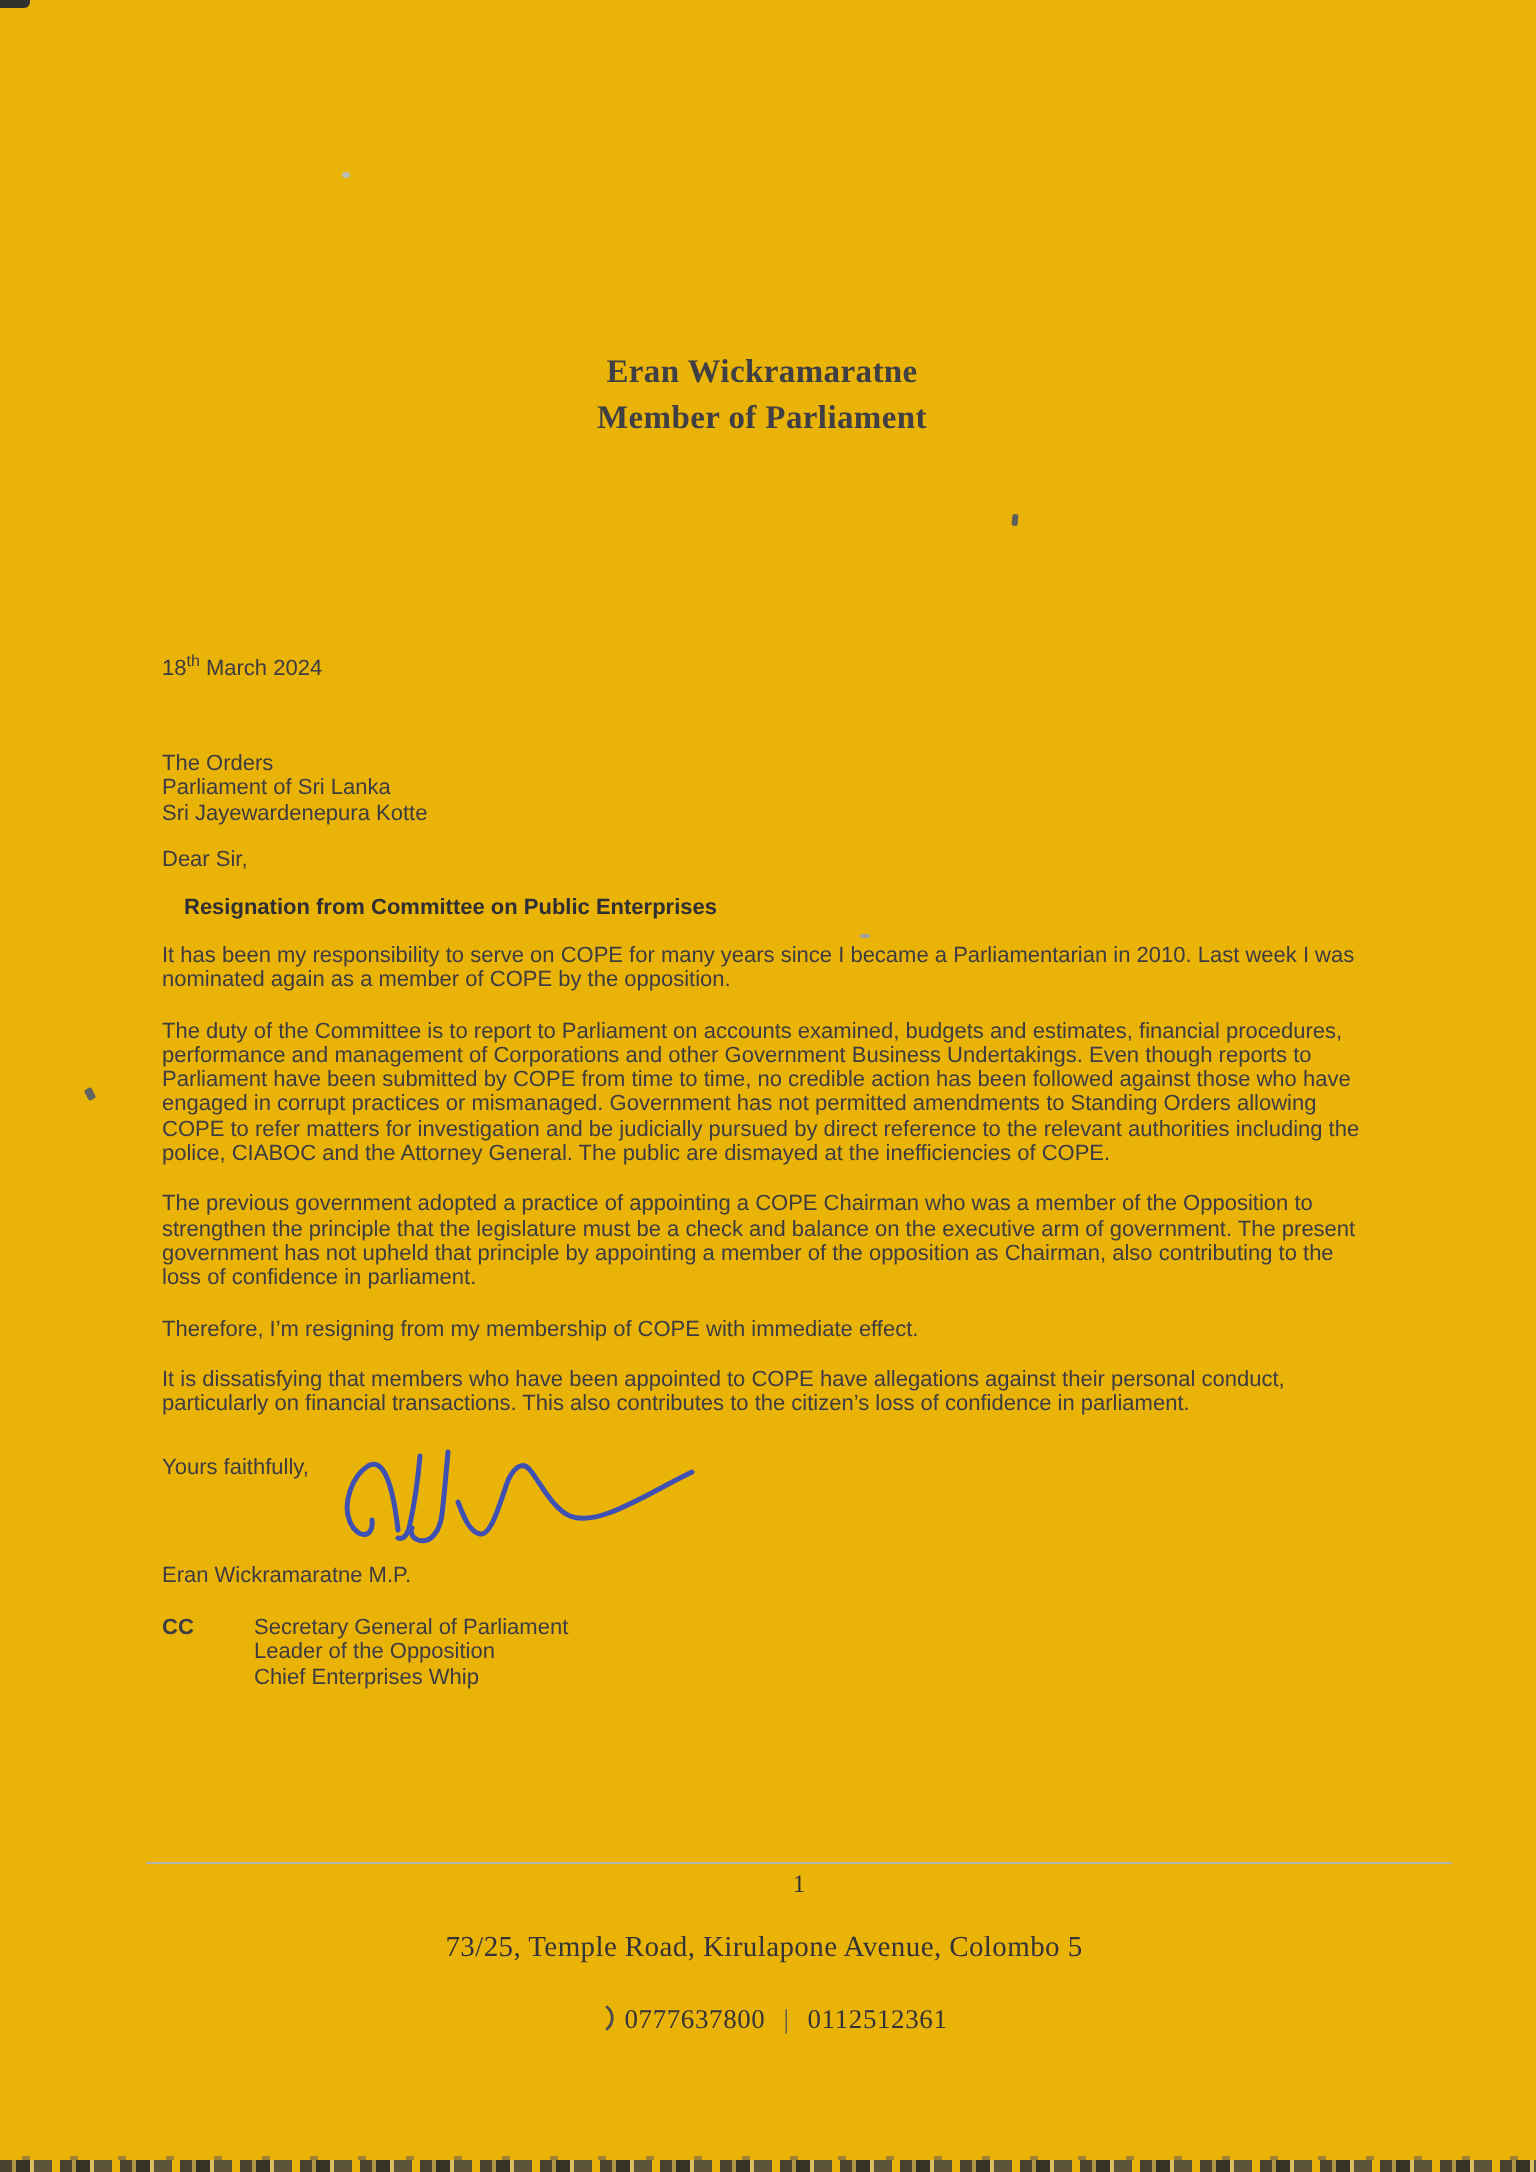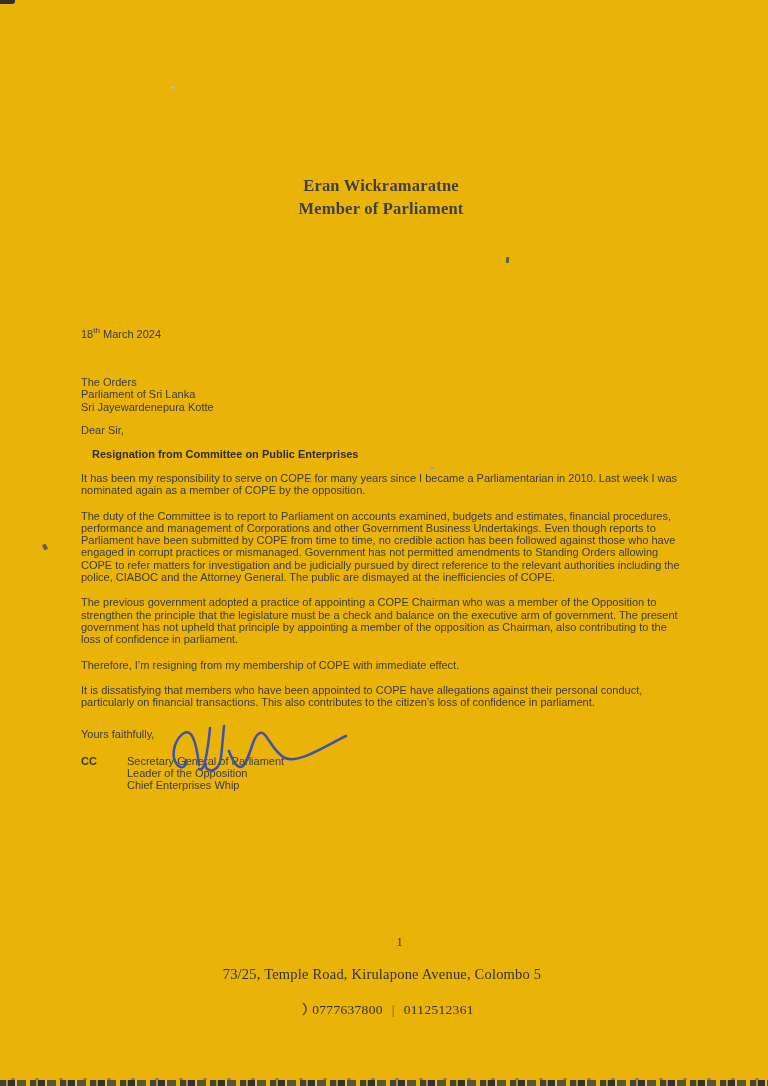--- a/index.html
+++ b/index.html
@@ -99,20 +99,21 @@
     <div class="valediction-row">
       <span>Yours faithfully,</span>
       <svg class="signature-svg" width="188" height="62" viewBox="0 0 188 62" fill="none">
         <path d="M32,48 C29,22 24,12 17,16 C9,21 4,35 8,44 C12,53 20,52 19,43" stroke-width="2.5" stroke-linecap="round" fill="none" stroke="#3e51b2"></path>
         <path d="M43,11 C42,22 40,36 38,45 C37,50 35,53 32,52" stroke-width="2.5" stroke-linecap="round" fill="none" stroke="#3e51b2"></path>
         <path d="M57,9 C56,20 55,32 54,40 C53,49 48,55 42,53 C39,52 38,49 39,47" stroke-width="2.5" stroke-linecap="round" fill="none" stroke="#3e51b2"></path>
         <path d="M62,34 C65,42 68,49 73,50 C78,51 82,38 86,26 C89,17 94,13 98,18 C103,24 109,37 118,41 C132,47 158,29 179,19" stroke-width="2.5" stroke-linecap="round" fill="none" stroke="#3e51b2"></path>
       </svg>
     </div>
 
+    <div class="signatory">Eran Wickramaratne M.P.</div>
 
     <div class="cc-block">
       <div class="cc-label">CC</div>
       <div class="cc-list">
         <div>Secretary General of Parliament</div>
         <div>Leader of the Opposition</div>
         <div>Chief Enterprises Whip</div>
       </div>
     </div>
   </div>

